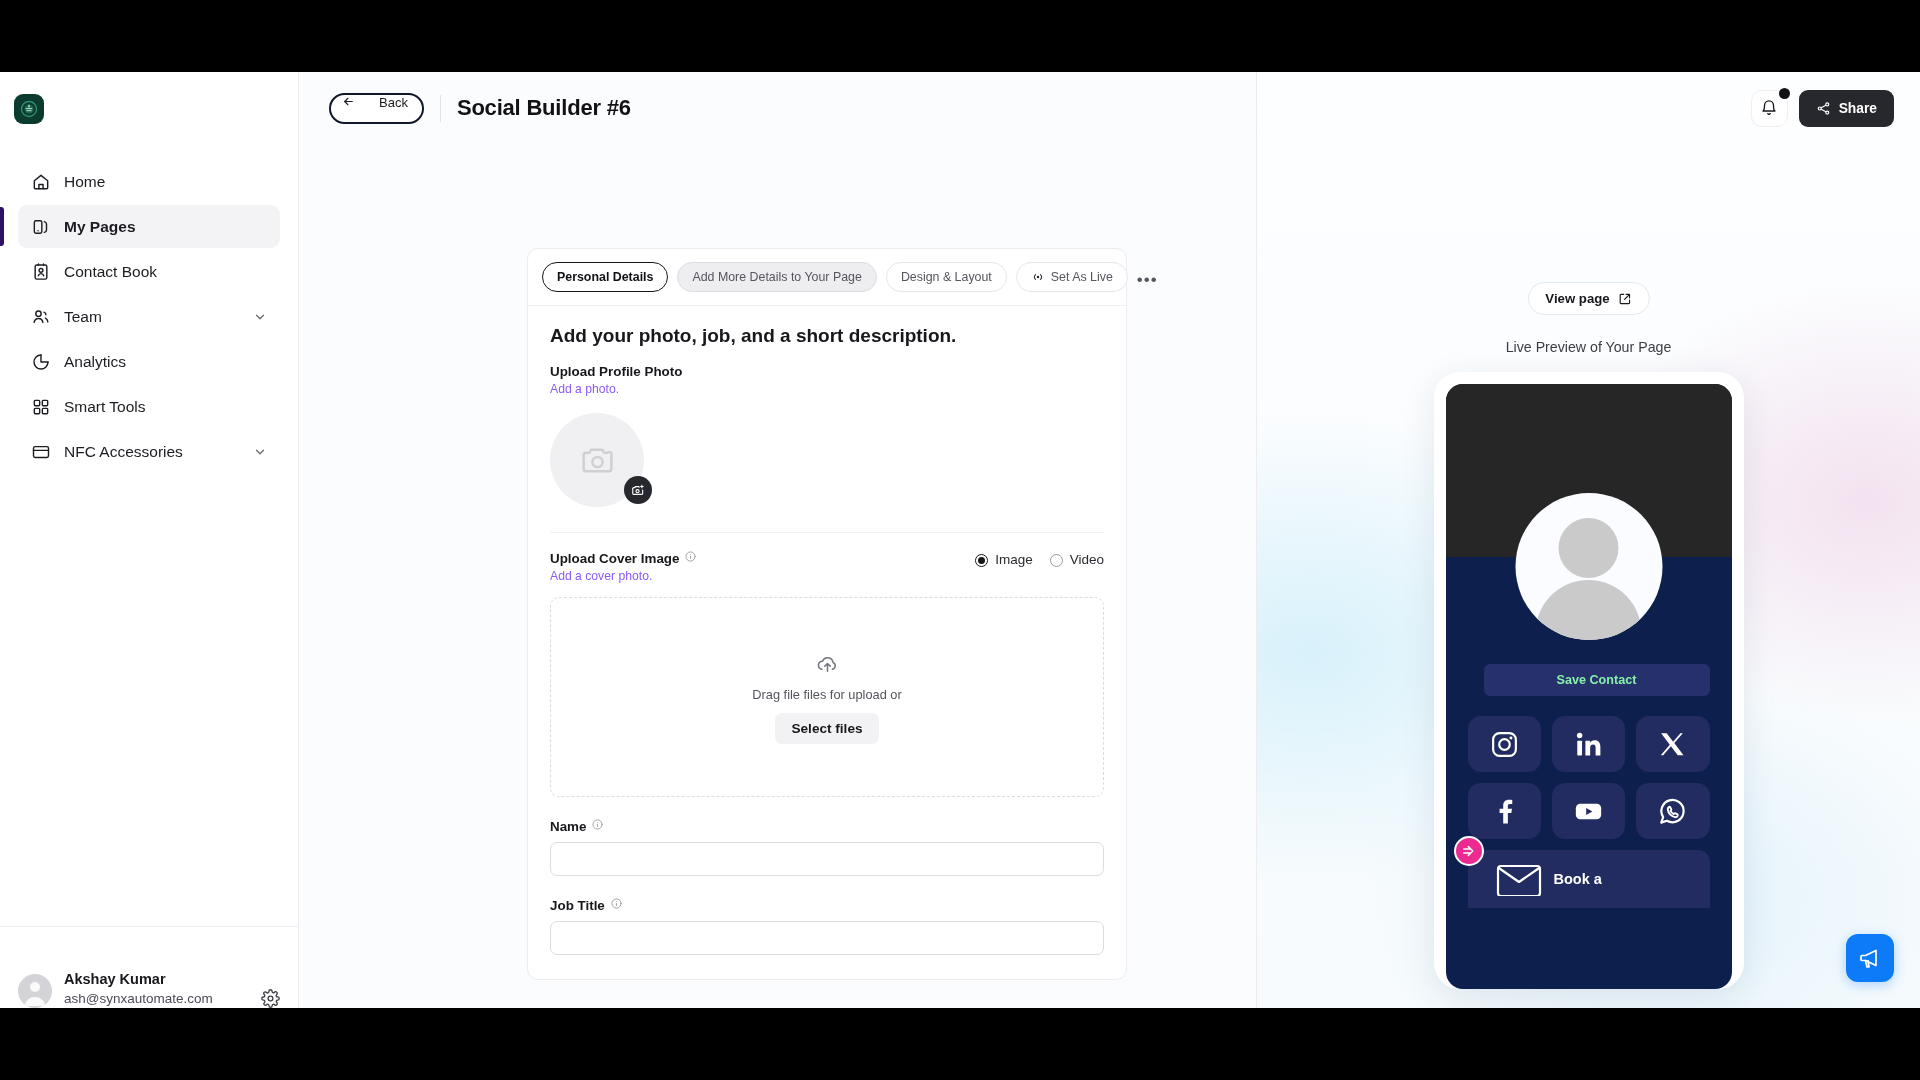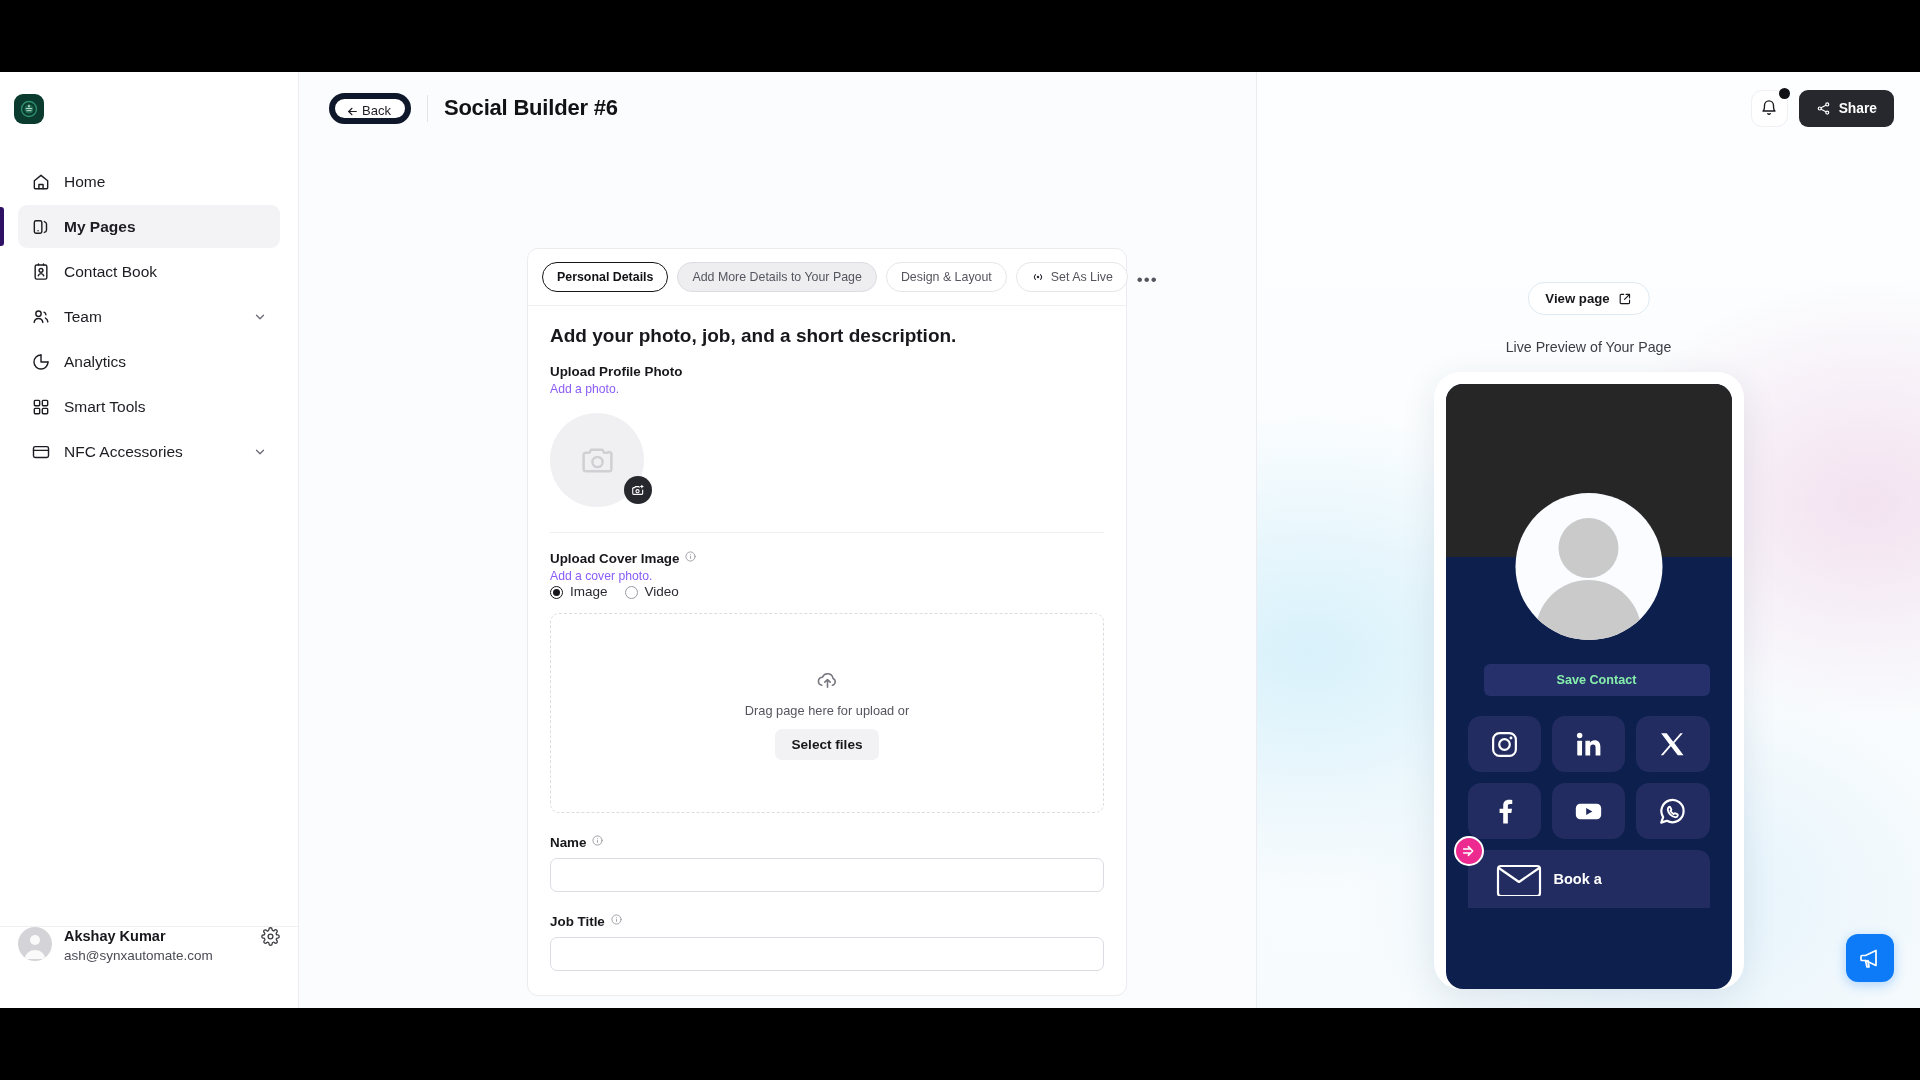--- a/index.html
+++ b/index.html
@@ -51,21 +51,21 @@
     content: ""; position: absolute; left: -18px; top: 2px;
     width: 4px; height: 39px; border-radius: 0 3px 3px 0;
     background: #2e1065;
   }
   .nav-ico { width: 20px; height: 20px; flex: 0 0 20px; color: #1c1c22; }
   .chev { width: 14px; height: 14px; color: #6b6b76; }
 
   #user-card {
     position: absolute; bottom: 0; left: 0; right: 0;
     height: 82px; padding: 0 18px;
-    display: flex; align-items: flex-start; gap: 12px;
+    display: flex; align-items: flex-end; gap: 12px;
     border-top: 1px solid #f0f0f3; background: #fff;
   }
   .avatar-sm {
     width: 34px; height: 34px; border-radius: 50%;
     background: #d4d4d8; flex: 0 0 34px;
     display: flex; align-items: flex-end; justify-content: center; overflow: hidden;
   }
   .user-meta { flex: 1; min-width: 0; }
   .user-name { font-size: 14.5px; font-weight: 700; color: #17171c; line-height: 1.35; }
   .user-mail { font-size: 13.5px; color: #4b4b55; line-height: 1.35; }
@@ -76,23 +76,23 @@
     flex: 1; height: 936px; position: relative;
     background: #fbfcfd; overflow: hidden;
     display: flex; flex-direction: column;
   }
   #topbar {
     height: 72px; flex: 0 0 72px;
     display: flex; align-items: center; gap: 16px;
     padding: 0 30px; background: #fbfcfd;
   }
   .back-btn {
-    display: inline-flex; align-items: flex-end; gap: 3px;
+    display: inline-flex; align-items: flex-start; gap: 24px;
     height: 31px; padding: 0 14px 0 11px;
-    border: 6px solid #0f172a; border-radius: 999px;
+    border: 2px solid #0f172a; border-radius: 999px;
     background: #fff; font-size: 13px; color: #1c1c22; cursor: pointer;
   }
   .back-btn svg { width: 13px; height: 13px; }
   .topbar-div { width: 1px; height: 27px; background: #e3e3e8; }
   #page-title { font-size: 22px; font-weight: 700; color: #111116; letter-spacing: -0.2px; }
 
   #scroll-area { flex: 1; position: relative; overflow: hidden; }
 
   #form-card {
     position: absolute; left: 228px; top: 104px;
@@ -135,21 +135,21 @@
   .photo-drop .cam { width: 37px; height: 37px; color: #cfcfd4; }
   .cam-badge {
     position: absolute; right: -8px; bottom: 3px;
     width: 28px; height: 28px; border-radius: 50%;
     background: #27272e; display: flex; align-items: center; justify-content: center;
   }
   .cam-badge svg { width: 14px; height: 14px; color: #fff; }
 
   .divider { height: 1px; background: #f0f0f3; margin: 25px 0 18px; }
 
-  .row-between { display: flex; align-items: flex-start; justify-content: space-between; flex-direction: column; }
+  .row-between { display: flex; align-items: flex-start; justify-content: space-between; }
   .radio-group { display: flex; align-items: center; gap: 17px; padding-top: 1px; }
   .radio { display: inline-flex; align-items: flex-end; gap: 7px; font-size: 13.5px; color: #2a2a31; cursor: pointer; }
   .dot { width: 13px; height: 13px; border-radius: 50%; border: 1.4px solid #9a9aa3; display: inline-block; position: relative; }
   .dot.on { border-color: #16161a; }
   .dot.on::after { content: ""; position: absolute; inset: 2px; border-radius: 50%; background: #16161a; }
 
   .dropzone {
     margin-top: 14px; height: 200px;
     border: 1.4px dashed #dcdce2; border-radius: 9px;
     display: flex; flex-direction: column; align-items: center; justify-content: center;
@@ -474,21 +474,21 @@
                   <span>Video</span>
                 </label>
               </div>
             </div>
 
             <div class="dropzone">
               <svg class="cloud" viewBox="0 0 24 24" fill="none" stroke="currentColor" stroke-width="1.5" stroke-linecap="round" stroke-linejoin="round">
                 <path d="M6.6 17.5a3.9 3.9 0 0 1 .6-7.75 5.3 5.3 0 0 1 10.1 1.2 3.45 3.45 0 0 1-.6 6.55"></path>
                 <path d="M12 19.5v-7.3M9.4 14.5 12 12l2.6 2.5"></path>
               </svg>
-              <div class="dz-text">Drag page here for upload or</div>
+              <div class="dz-text">Drag file files for upload or</div>
               <button class="dz-btn">Select files</button>
             </div>
           </div>
 
           <div class="form-field">
             <div class="field-label">
               <span>Name</span>
               <svg class="info-ico" viewBox="0 0 24 24" fill="none" stroke="currentColor" stroke-width="2" stroke-linecap="round">
                   <circle cx="12" cy="12" r="10"></circle>
                   <path d="M12 16v-4M12 8h.01"></path>

